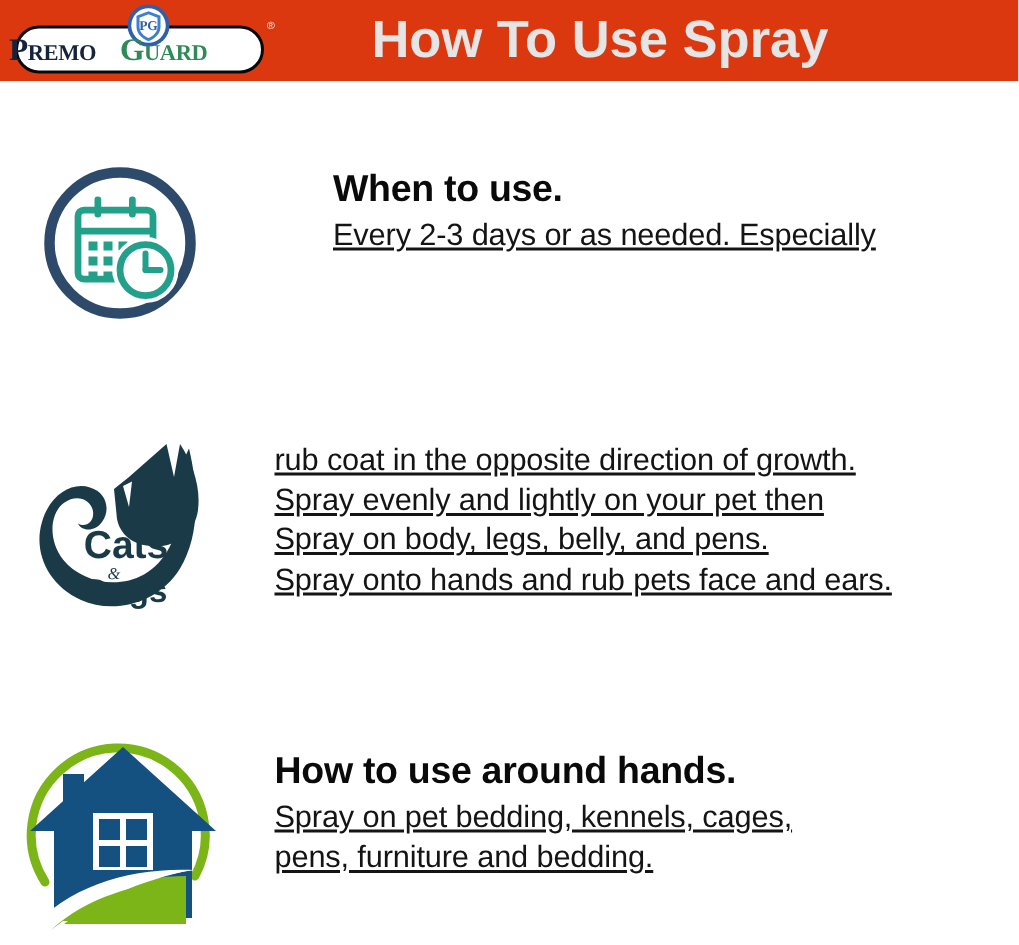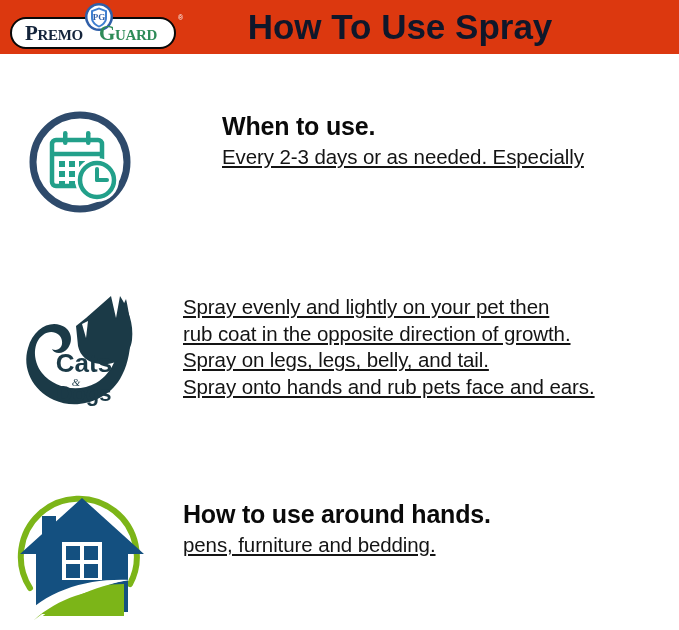--- a/index.html
+++ b/index.html
@@ -45,21 +45,21 @@
     box-sizing: border-box;
   }
   .logo-text {
     position: absolute;
     left: 0;
     top: 15px;
     width: 170px;
     height: 32px;
     display: flex;
     align-items: center;
-    justify-content: center;
+    justify-content: flex-start;
     letter-spacing: -0.3px;
     white-space: nowrap;
   }
   .logo-premo {
     font-family: "Liberation Serif", serif;
     font-weight: bold;
     font-size: 21px;
     color: #14243b;
     font-variant: small-caps;
     line-height: 1;
@@ -89,21 +89,21 @@
   }
   .banner-title {
     position: absolute;
     left: 190px;
     top: 0px;
     width: 420px;
     height: 54px;
     display: flex;
     align-items: center;
     justify-content: center;
-    color: #0f172a;
+    color: #e5e5e5;
     font-size: 35px;
     font-weight: bold;
     letter-spacing: 0px;
     white-space: nowrap;
   }
 
   
   .section {
     position: absolute;
     left: 0;
@@ -232,23 +232,23 @@
       <path d="M66 30 L72 27 L70 44 Z" fill="#ffffff"></path>
 
       <text x="68" y="78" text-anchor="middle" font-family="Liberation Sans, sans-serif" font-size="26" font-weight="bold" fill="#1b3a47">Cats</text>
       <text x="60" y="92" text-anchor="middle" font-family="Liberation Serif, serif" font-size="11" font-style="italic" fill="#1b3a47">&amp;</text>
       <text x="68" y="107" text-anchor="middle" font-family="Liberation Sans, sans-serif" font-size="22" font-weight="bold" fill="#1b3a47">Dogs</text>
     </svg>
   </div>
 
   <div class="sec-body">
     <div class="sec-lines">
+      <div>rub coat in the opposite direction of growth.</div>
       <div>Spray evenly and lightly on your pet then</div>
-      <div>rub coat in the opposite direction of growth.</div>
-      <div>Spray on legs, legs, belly, and tail.</div>
+      <div>Spray on body, legs, belly, and pens.</div>
       <div>Spray onto hands and rub pets face and ears.</div>
     </div>
   </div>
 </div>
 
 <div class="section" id="section-home">
 
   <div class="sec-icon">
     <svg viewBox="0 0 140 140" width="140" height="140">
 
@@ -267,16 +267,17 @@
 
       <path d="M18 140 C42 116 78 104 112 104 L112 136 L24 136 Z" fill="#7cb518"></path>
       <path d="M14 140 C40 112 78 100 116 100 C84 106 46 122 26 140 Z" fill="#ffffff"></path>
       <path d="M22 140 C46 118 80 108 110 108 L110 134 L30 134 Z" fill="#7cb518"></path>
     </svg>
   </div>
 
   <div class="sec-body">
     <div class="sec-head">How to use around hands.</div>
     <div class="sec-lines">
+      <div>Spray on pet bedding, kennels, cages,</div>
       <div>pens, furniture and bedding.</div>
     </div>
   </div>
 </div>
 
 </body></html>

